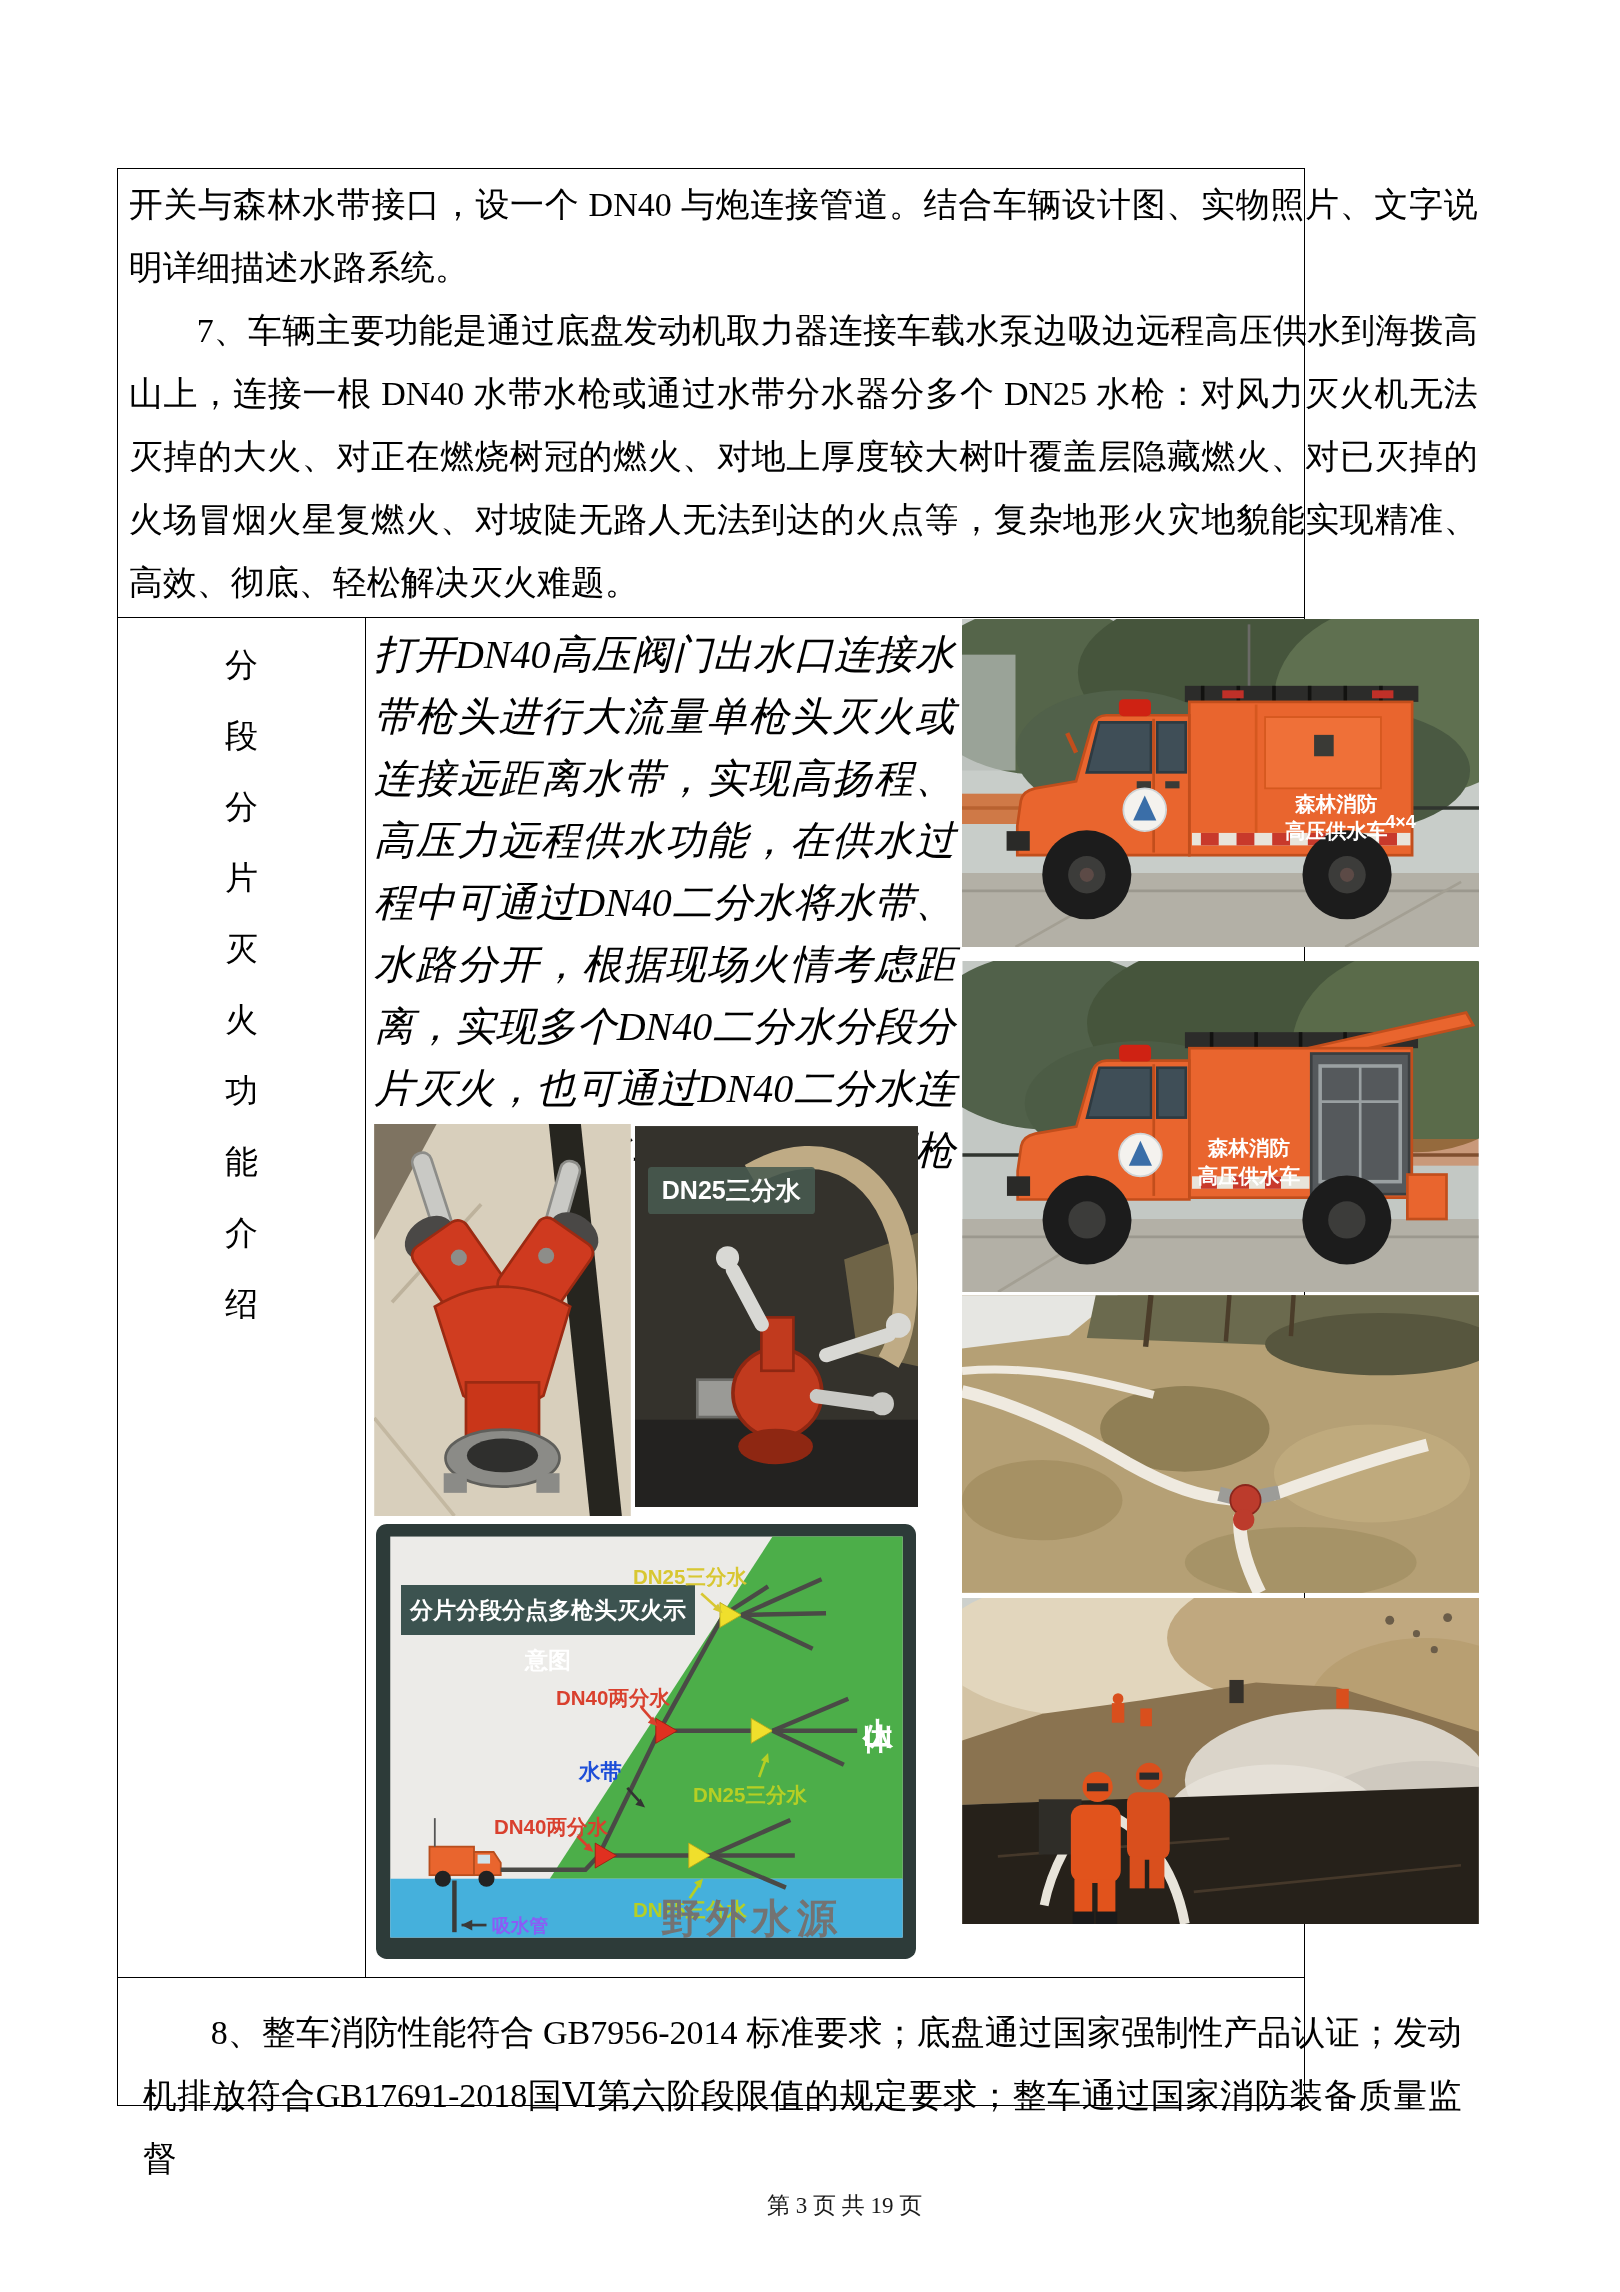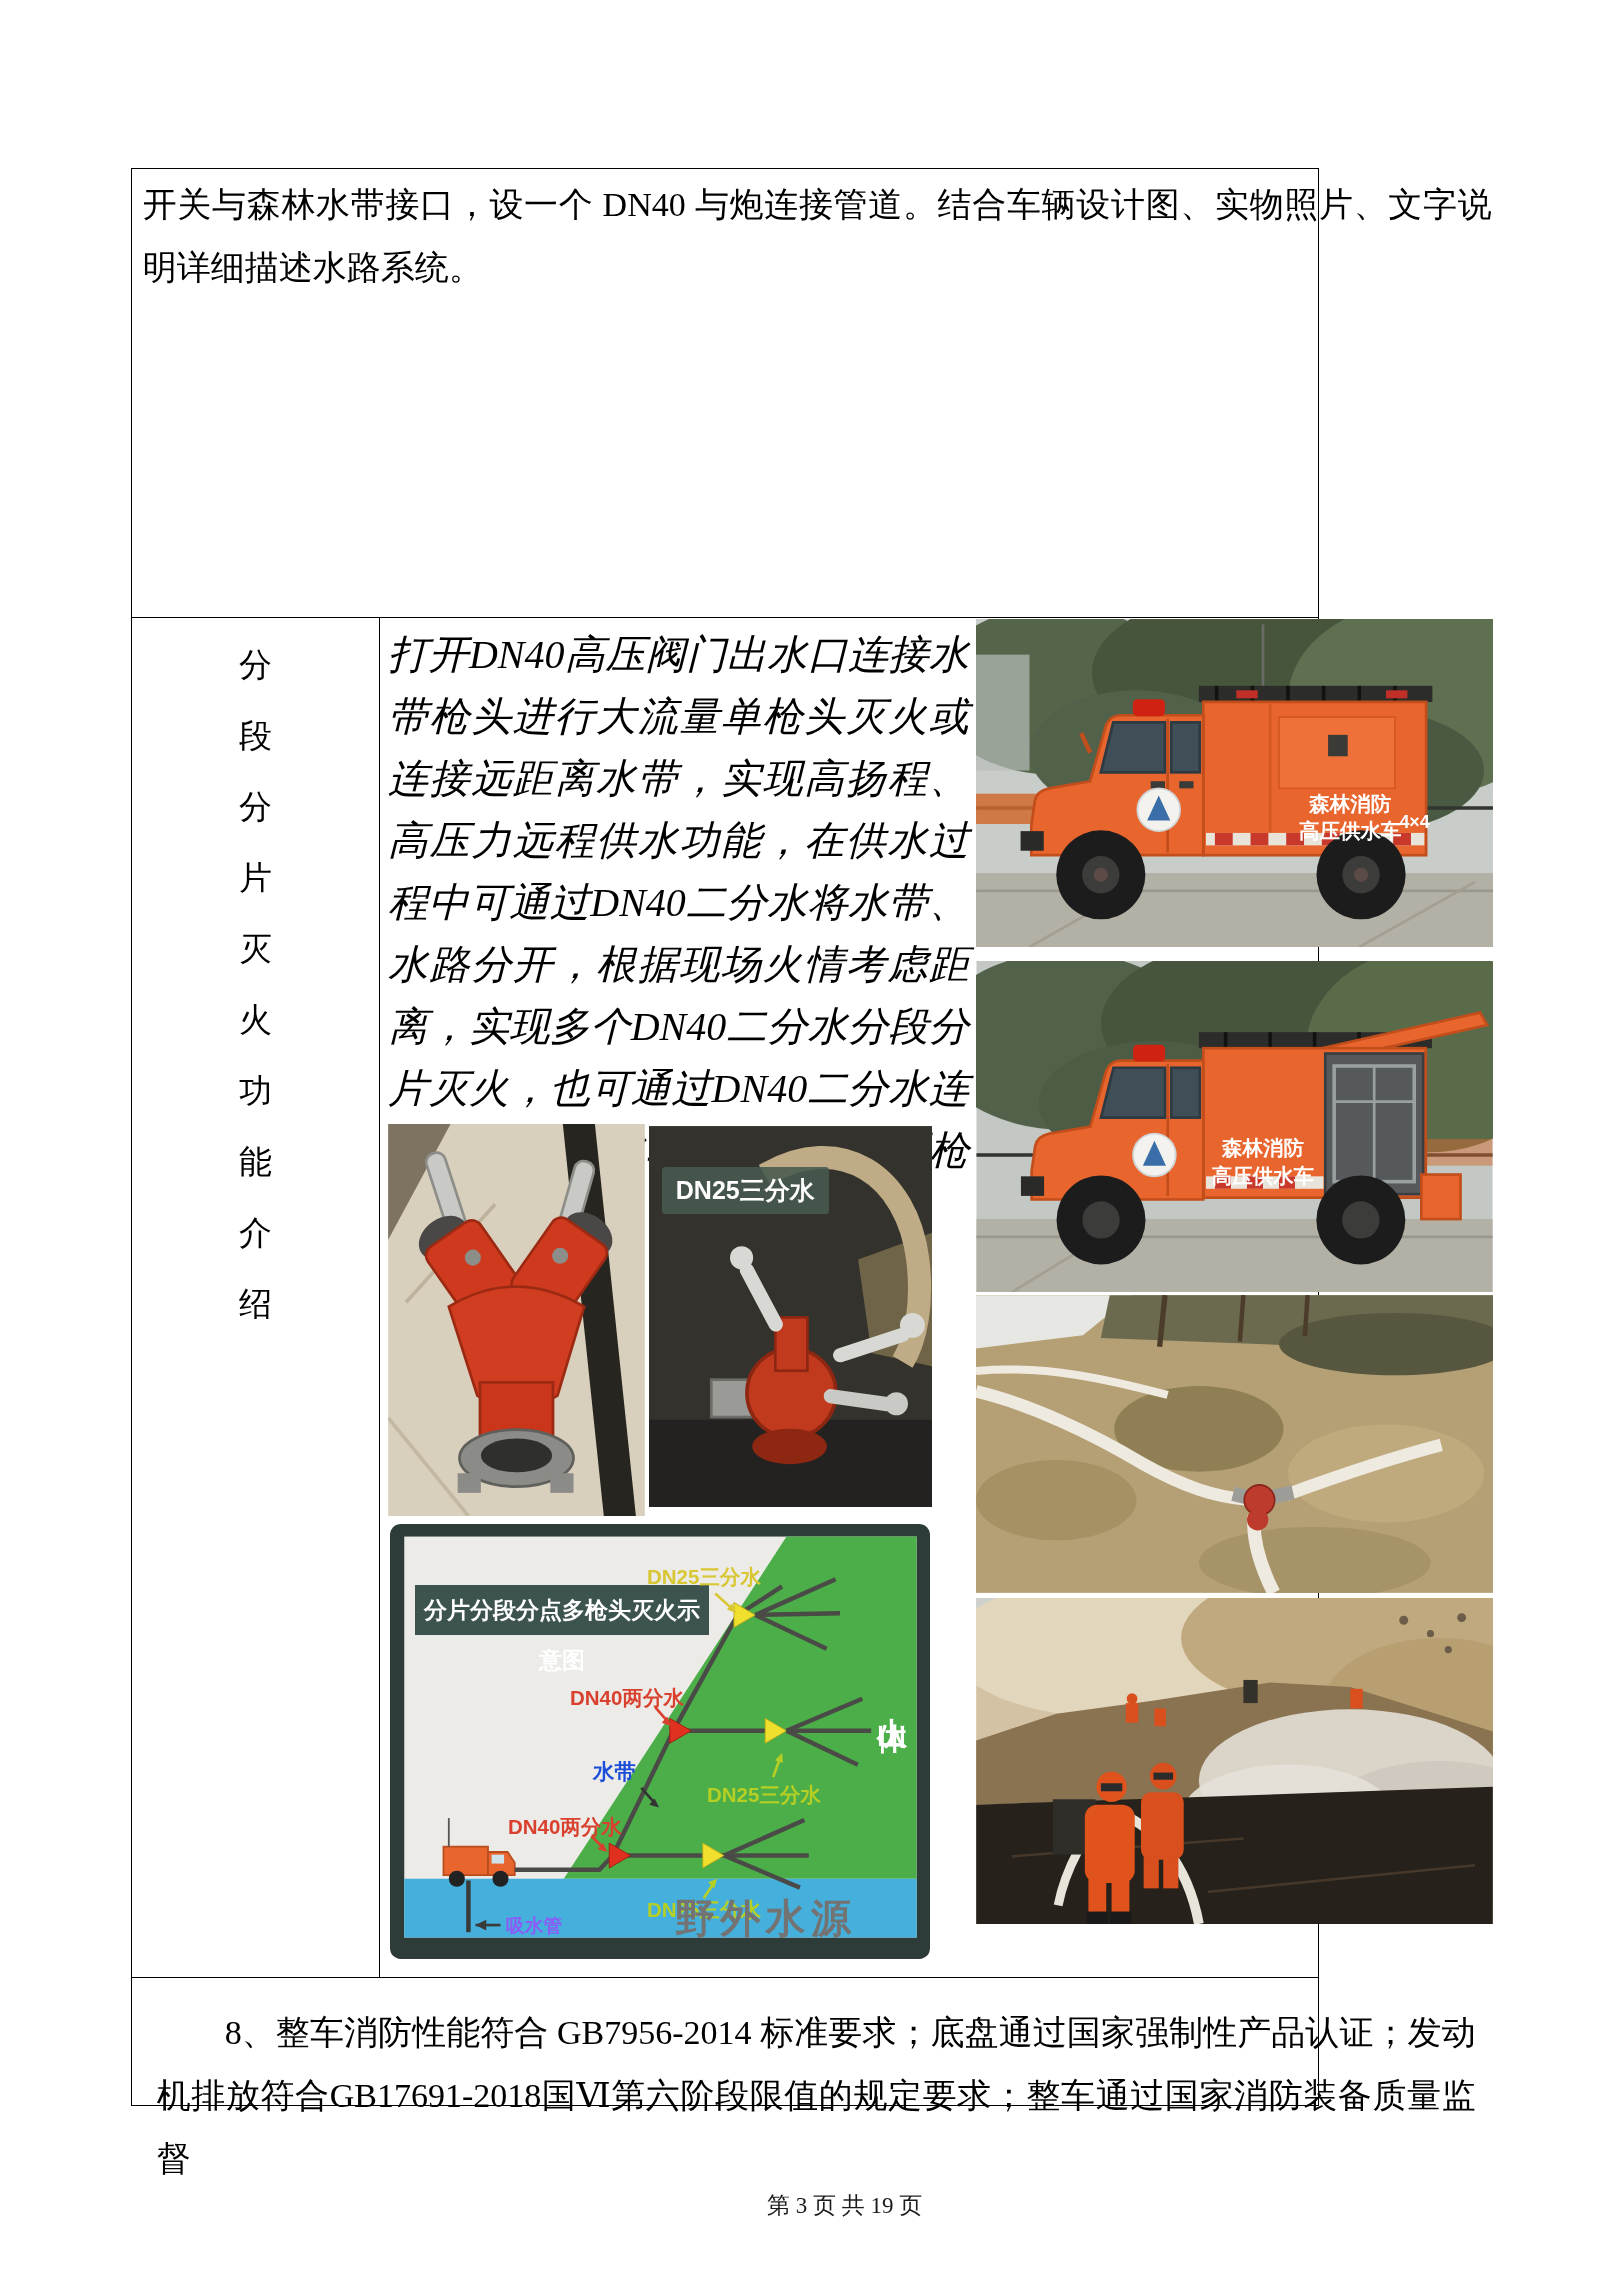--- a/index.html
+++ b/index.html
@@ -1,18 +1,18 @@
 <!DOCTYPE html>
 <html style="font-size:14.3px"><head>
 <meta charset="utf-8">
 <style>
   html,body{margin:0;padding:0;background:#fff;}
   .page{position:relative;width:1621px;height:2293px;background:#fff;overflow:hidden;
         font-family:"Liberation Serif","DejaVu Serif",serif;color:#000;}
-  .tbl{position:absolute;left:131px;top:168px;width:1188px;height:1938px;border:1.8px solid #000;box-sizing:border-box;}
+  .tbl{position:absolute;left:117px;top:168px;width:1188px;height:1938px;border:1.8px solid #000;box-sizing:border-box;}
   .hline{position:absolute;left:0;width:100%;border-top:1.8px solid #000;height:0;}
   .vline{position:absolute;border-left:1.8px solid #000;width:0;}
   .row1{position:absolute;left:10.7px;top:3.6px;width:1349px;font-size:34px;line-height:63px;text-align:justify;}
   .row1 p{margin:0;}
   .indent{text-indent:2em;}
   .vhead{position:absolute;left:0;top:448px;width:247px;padding-top:12.5px;text-align:center;
          font-size:33px;line-height:71px;}
   .body-text{position:absolute;left:256px;top:455px;width:581px;font-size:40px;line-height:62px;text-align:justify;font-style:italic;}
   .row3{position:absolute;left:10.7px;top:1818px;width:1347px;font-size:34px;line-height:63px;text-align:justify;}
   .footer{position:absolute;top:2190px;left:0;width:100%;text-align:center;font-size:23px;color:#1a1a1a;padding-left:34px;}
@@ -29,20 +29,21 @@
 </style>
 </head>
 <body>
 
 <div class="page">
 
   <div class="tbl">
 
     <div class="row1">
       <p>开关与森林水带接口，设一个 DN40 与炮连接管道。结合车辆设计图、实物照片、文字说明详细描述水路系统。</p>
+      <p class="indent">7、车辆主要功能是通过底盘发动机取力器连接车载水泵边吸边远程高压供水到海拨高山上，连接一根 DN40 水带水枪或通过水带分水器分多个 DN25 水枪：对风力灭火机无法灭掉的大火、对正在燃烧树冠的燃火、对地上厚度较大树叶覆盖层隐藏燃火、对已灭掉的火场冒烟火星复燃火、对坡陡无路人无法到达的火点等，复杂地形火灾地貌能实现精准、高效、彻底、轻松解决灭火难题。</p>
     </div>
 
     <div class="hline" style="top:448px;"></div>
     <div class="hline" style="top:1808px;"></div>
     <div class="vline" style="left:247px;top:448px;height:1360px;"></div>
 
     <div class="vhead">
         <div>分</div>
         <div>段</div>
         <div>分</div>

